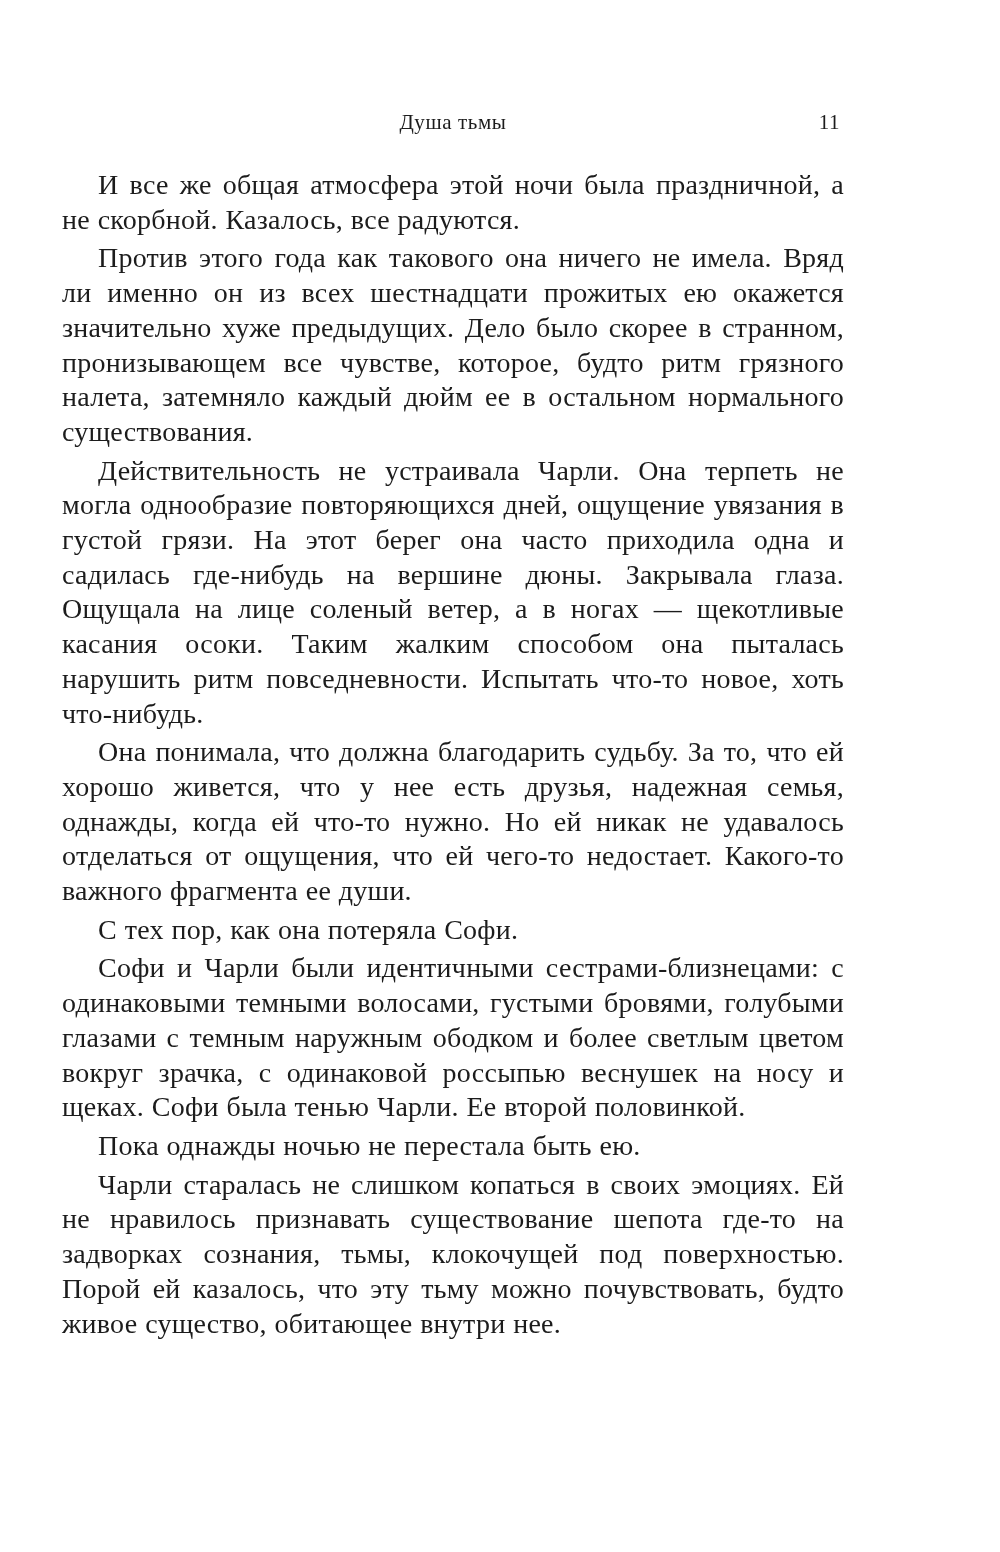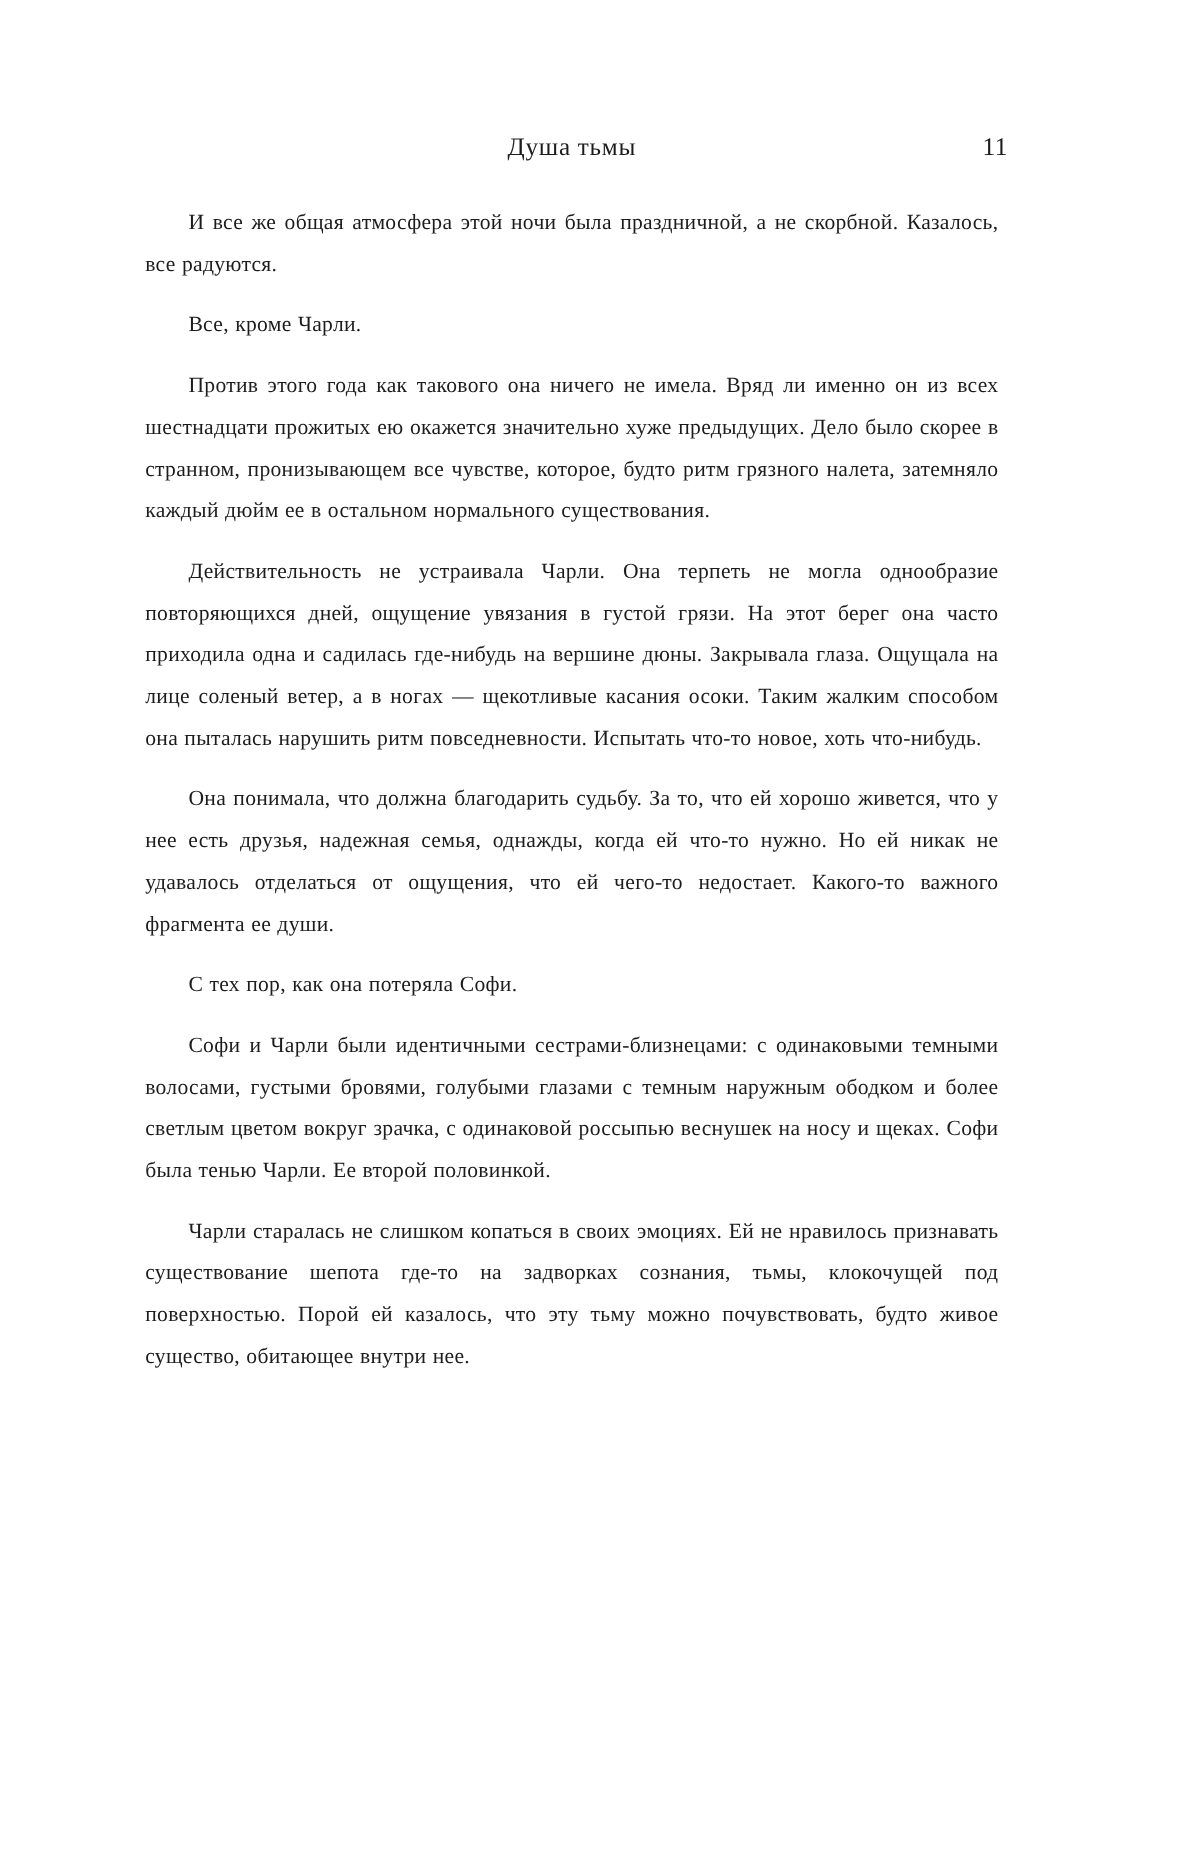--- a/index.html
+++ b/index.html
@@ -9,21 +9,21 @@
     background: #ffffff;
   }
   body {
     font-family: "Liberation Serif", "DejaVu Serif", serif;
     color: #1c1c1c;
   }
   .page {
     width: 1000px;
     height: 1552px;
     background: #ffffff;
-    padding: 110px 152px 0 105px;
+    padding: 110px 152px 0 58px;
     overflow: hidden;
     position: relative;
   }
   .running-head {
     position: relative;
     height: 32px;
     margin-bottom: 26px;
     font-size: 21px;
   }
   .running-title {
@@ -31,43 +31,43 @@
     text-align: center;
     letter-spacing: 0.6px;
   }
   .page-number {
     position: absolute;
     right: 8px;
     top: 0;
     letter-spacing: 0.5px;
   }
   .text-block p {
-    margin: 16px;
-    font-size: 18px;
+    margin: 4px;
+    font-size: 28px;
     line-height: 34.7px;
     text-align: justify;
     text-indent: 36px;
     letter-spacing: 0.25px;
     word-spacing: 0.5px;
     hyphens: auto;
     -webkit-hyphens: auto;
   }
 </style>
 </head>
 <body>
 
 <div class="page">
   <header class="running-head">
     <span class="running-title">Душа тьмы</span>
     <span class="page-number">11</span>
   </header>
 
   <main class="text-block">
     <p>И все же общая атмосфера этой ночи была праздничной, а не скорбной. Казалось, все радуются.</p>
-    <p>Все, кроме Чарли.</p>
     <p>Против этого года как такового она ничего не имела. Вряд ли именно он из всех шестнадцати прожитых ею окажется значительно хуже предыдущих. Дело было скорее в странном, пронизывающем все чувстве, которое, будто ритм грязного налета, затемняло каждый дюйм ее в остальном нормального существования.</p>
     <p>Действительность не устраивала Чарли. Она терпеть не могла однообразие повторяющихся дней, ощущение увязания в густой грязи. На этот берег она часто приходила одна и садилась где-нибудь на вершине дюны. Закрывала глаза. Ощущала на лице соленый ветер, а в ногах — щекотливые касания осоки. Таким жалким способом она пыталась нарушить ритм повседневности. Испытать что-то новое, хоть что-нибудь.</p>
     <p>Она понимала, что должна благодарить судьбу. За то, что ей хорошо живется, что у нее есть друзья, надежная семья, однажды, когда ей что-то нужно. Но ей никак не удавалось отделаться от ощущения, что ей чего-то недостает. Какого-то важного фрагмента ее души.</p>
     <p>С тех пор, как она потеряла Софи.</p>
     <p>Софи и Чарли были идентичными сестрами-близнецами: с одинаковыми темными волосами, густыми бровями, голубыми глазами с темным наружным ободком и более светлым цветом вокруг зрачка, с одинаковой россыпью веснушек на носу и щеках. Софи была тенью Чарли. Ее второй половинкой.</p>
+    <p>Пока однажды ночью не перестала быть ею.</p>
     <p>Чарли старалась не слишком копаться в своих эмоциях. Ей не нравилось признавать существование шепота где-то на задворках сознания, тьмы, клокочущей под поверхностью. Порой ей казалось, что эту тьму можно почувствовать, будто живое существо, обитающее внутри нее.</p>
   </main>
 </div>
 
 </body></html>

